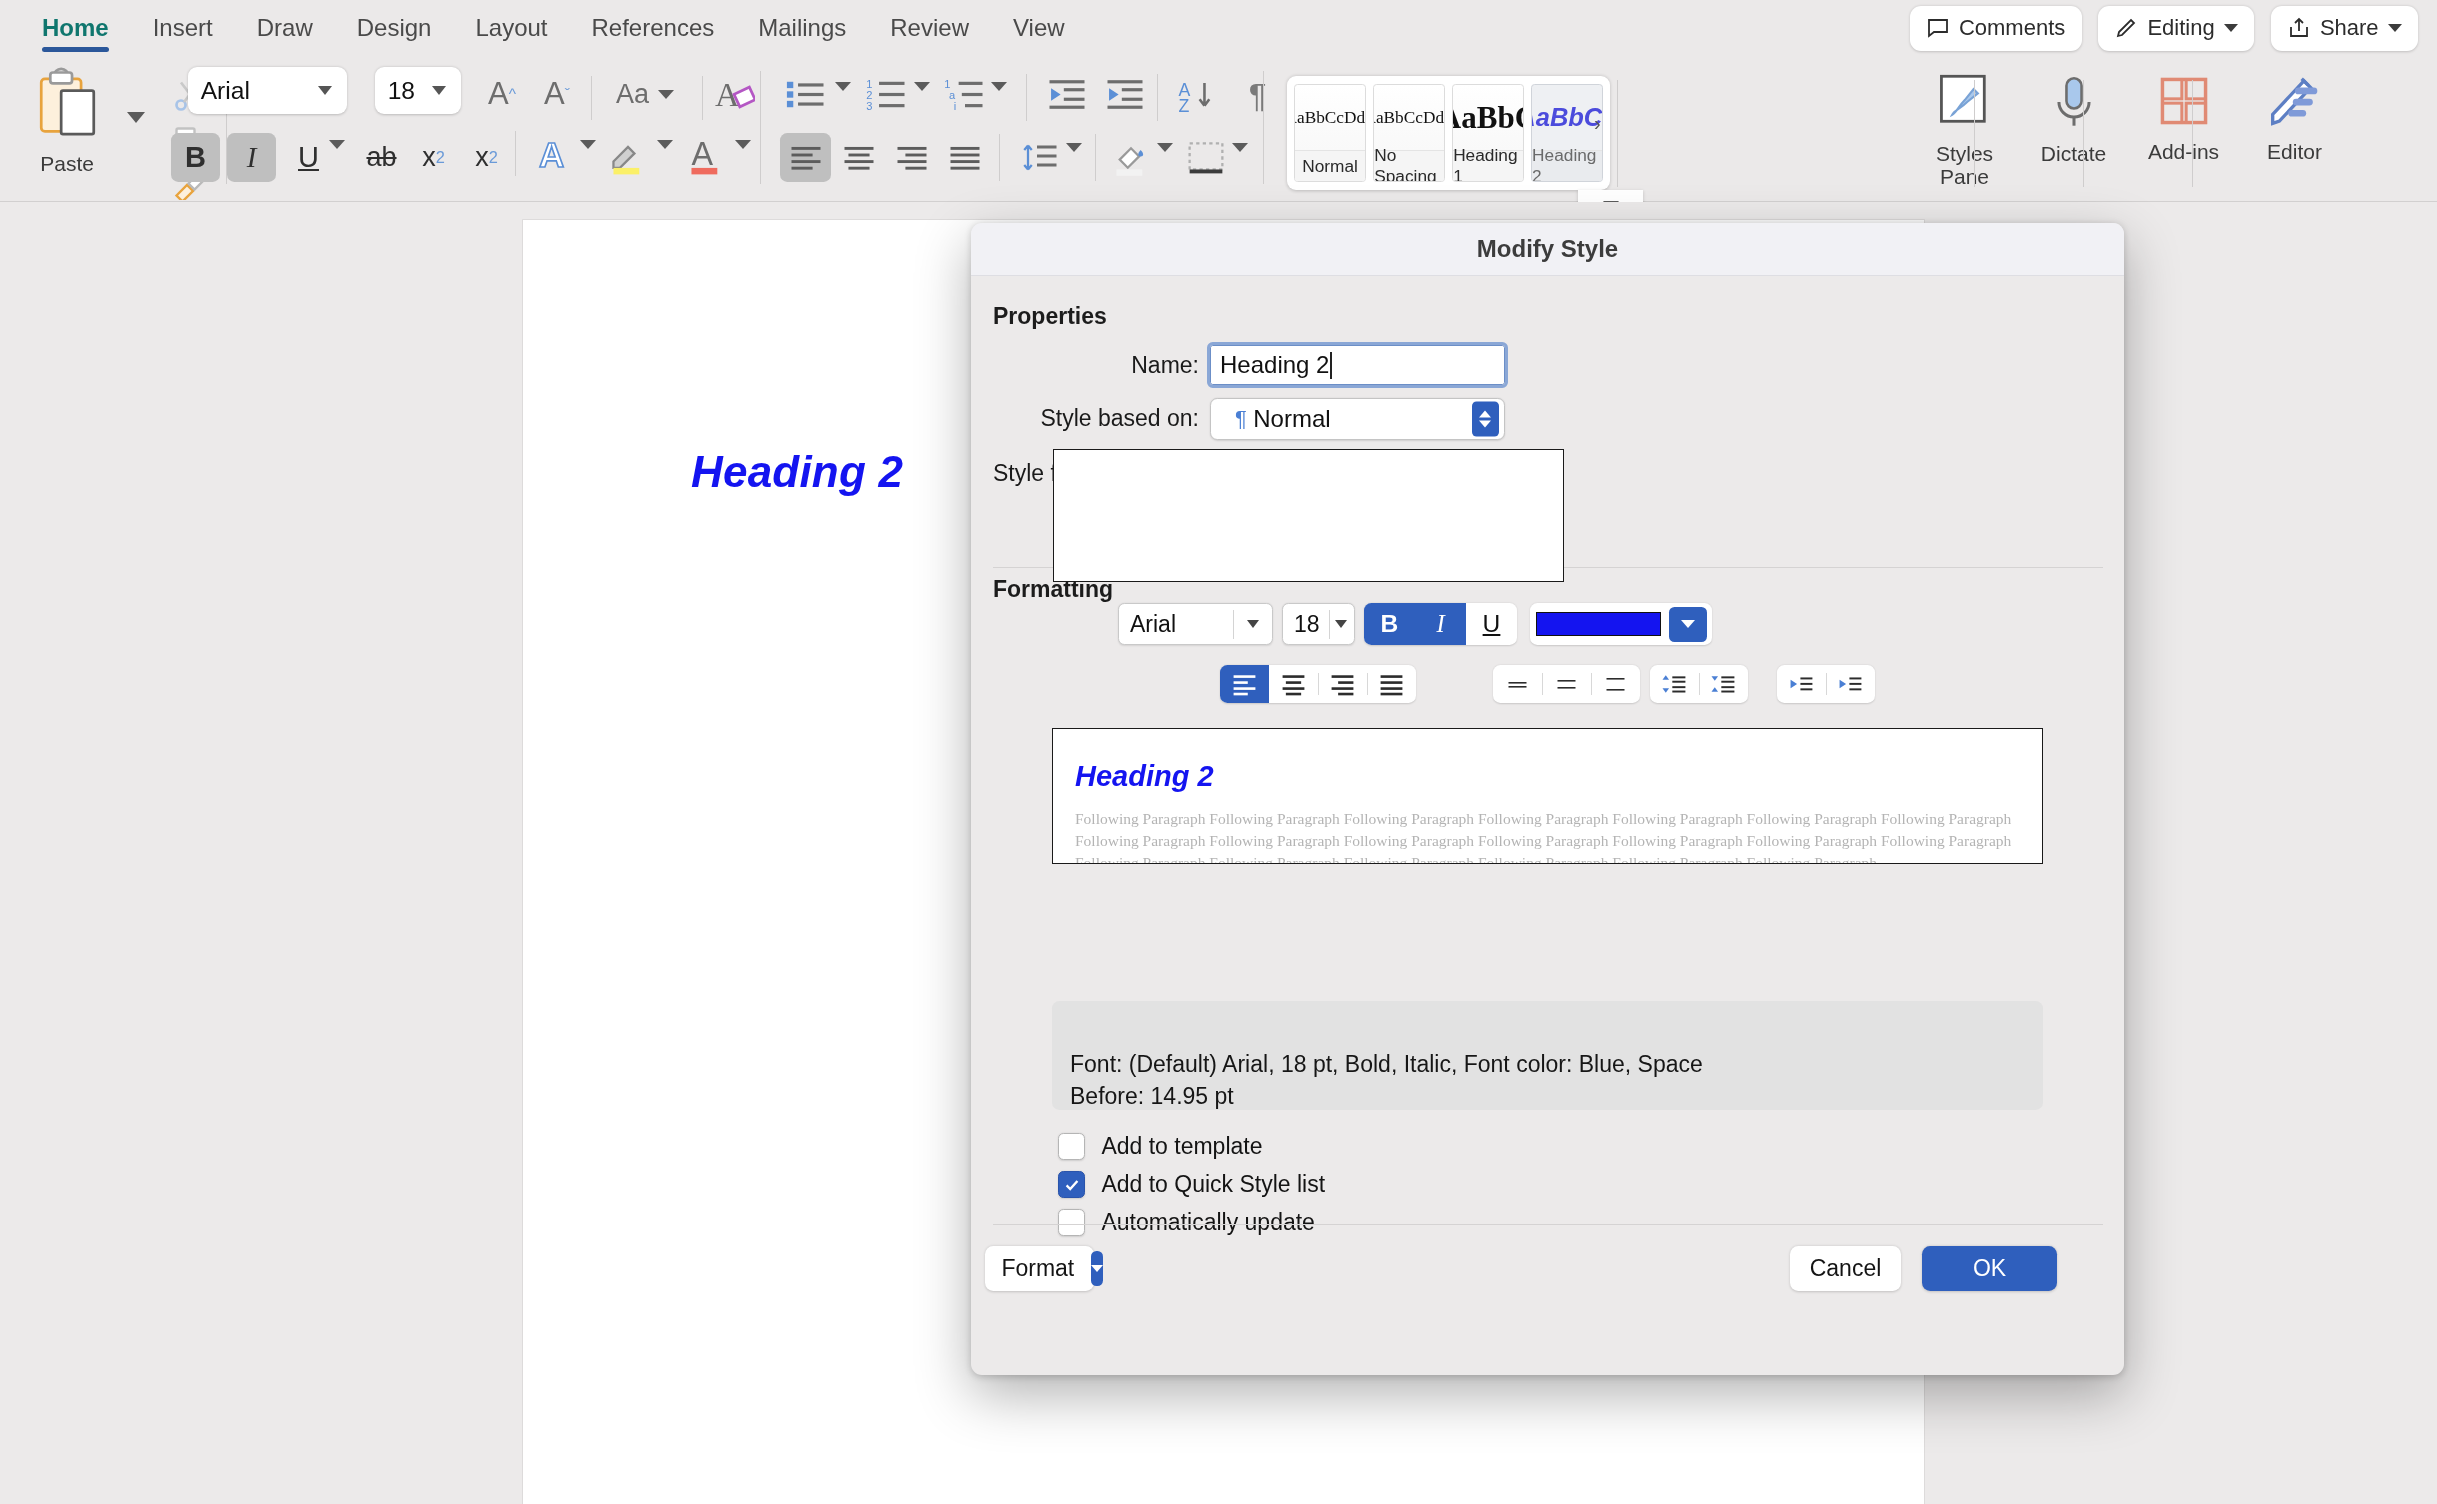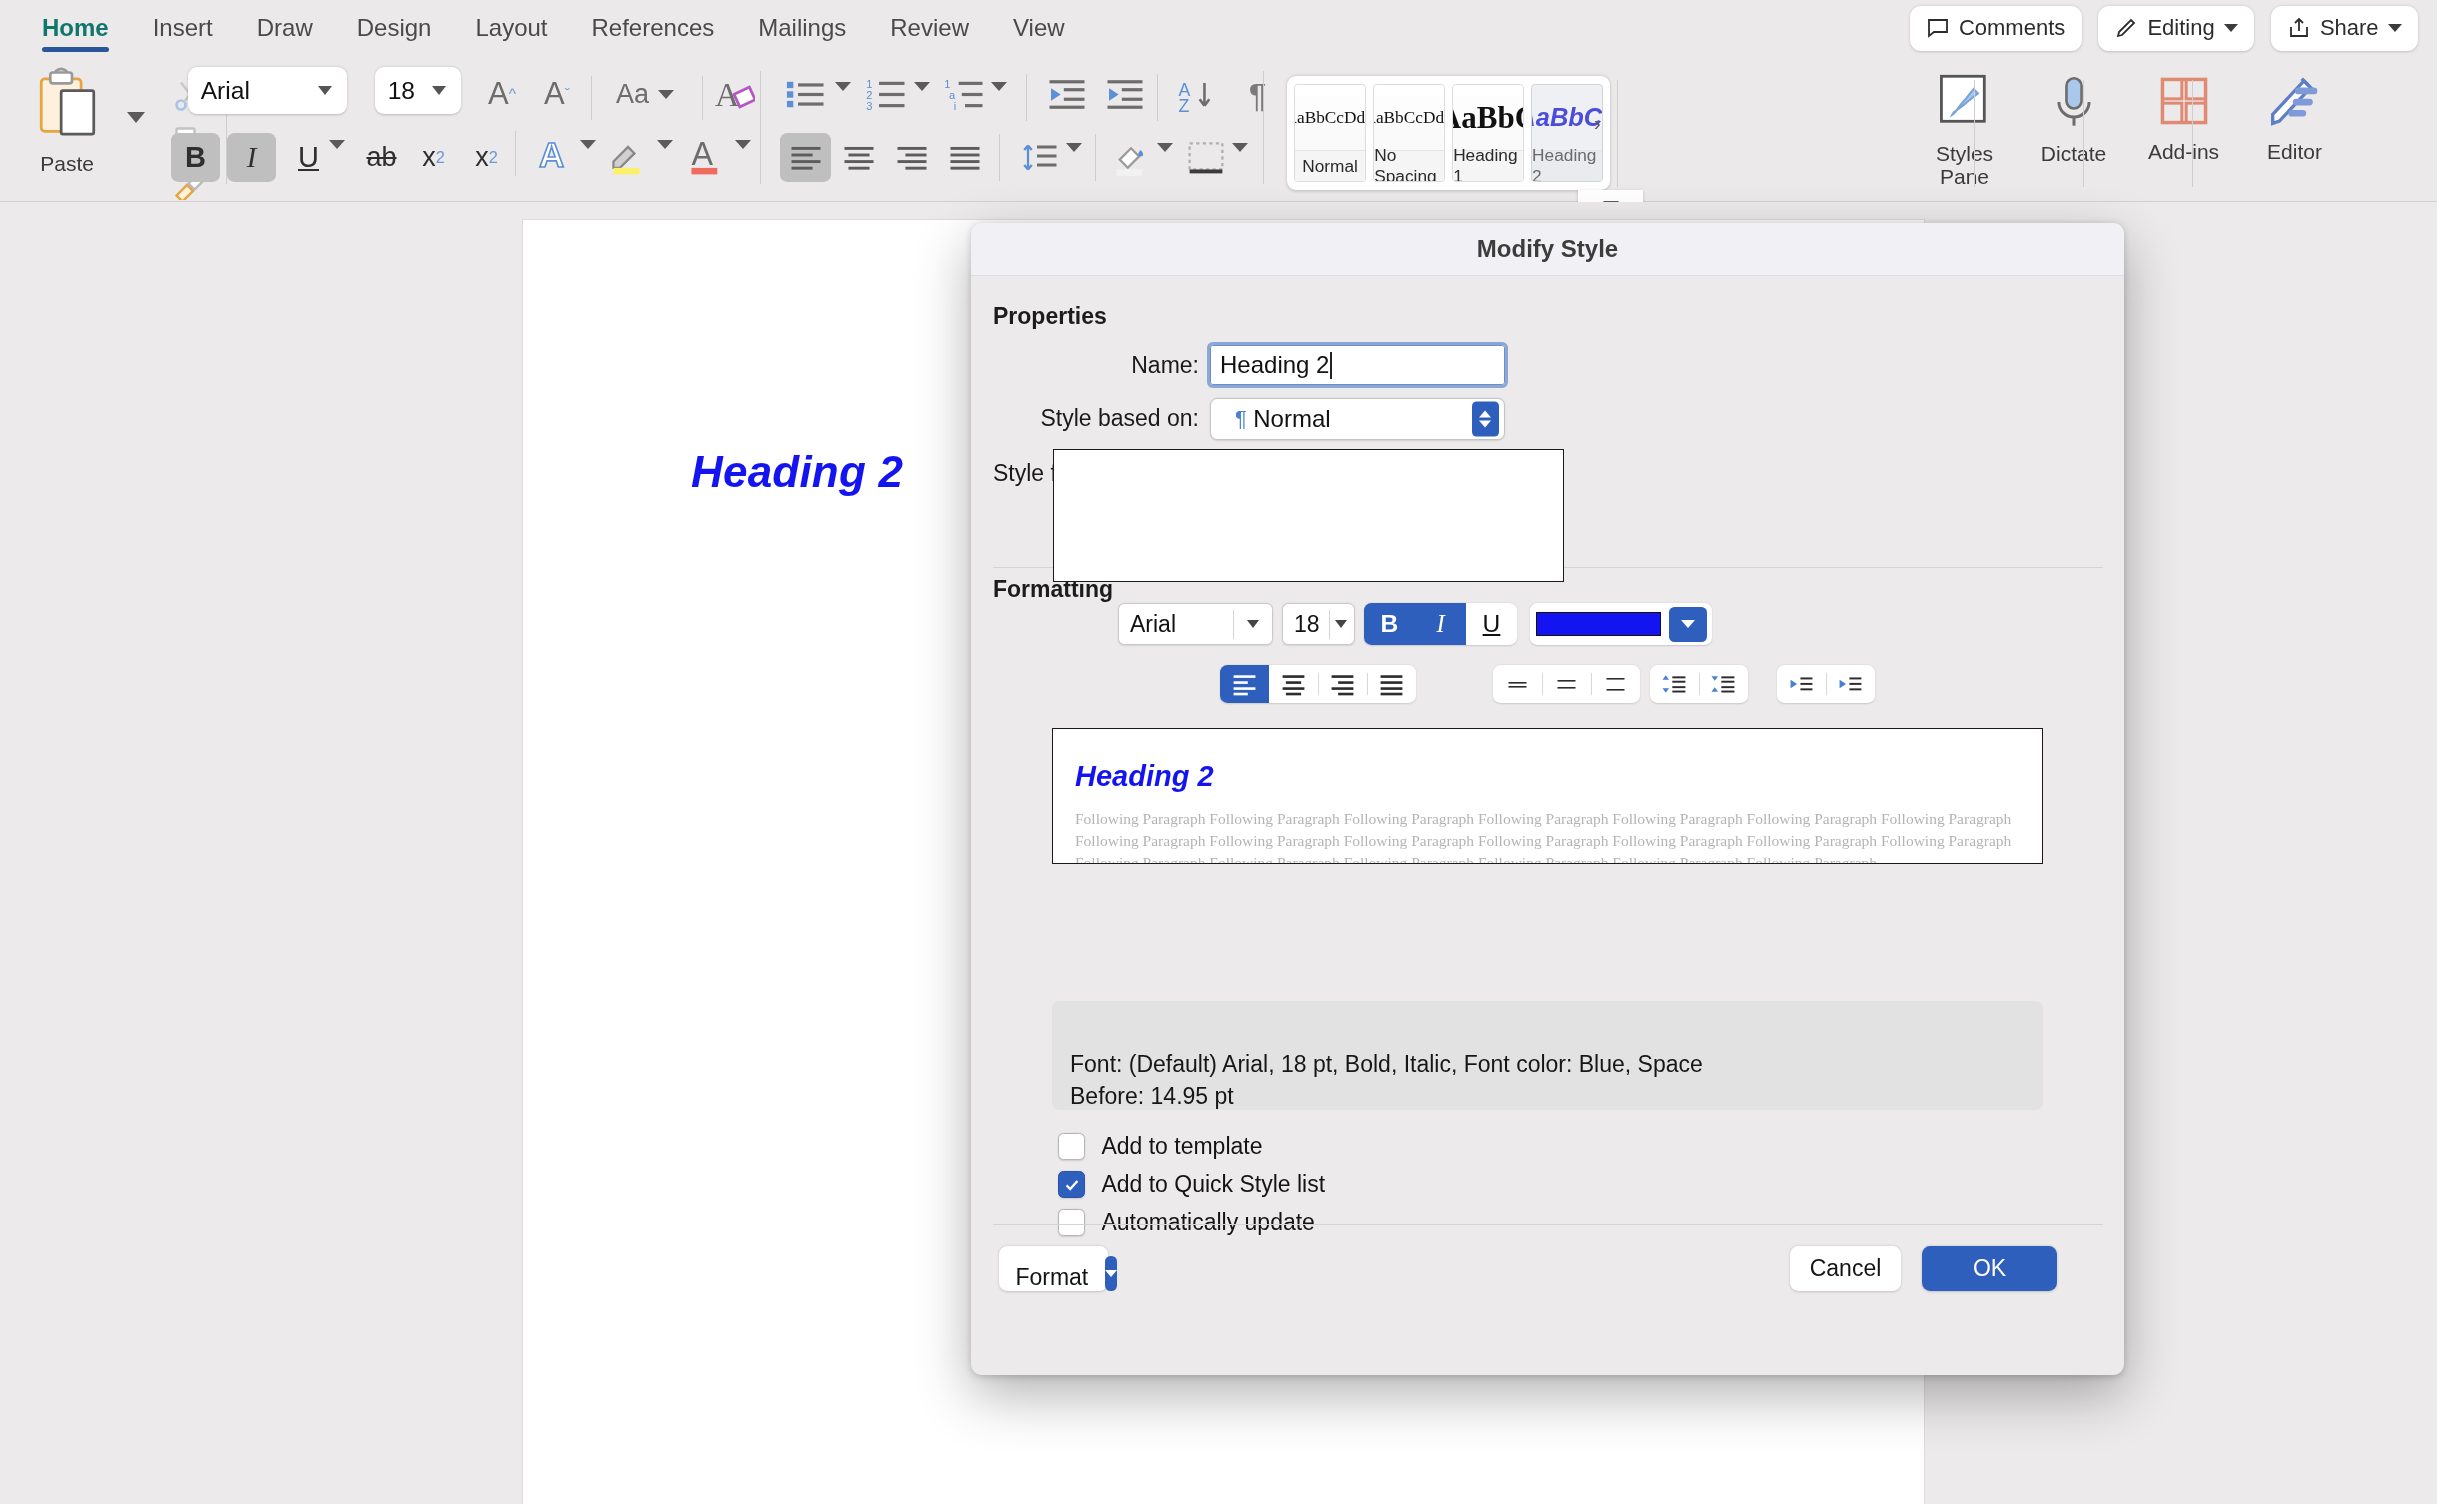--- a/index.html
+++ b/index.html
@@ -803,21 +803,21 @@
       <span class="cb-label">Add to Quick Style list</span>
     </div>
     <div class="cb-row">
       <span class="cbox"></span>
       <span class="cb-label">Automatically update</span>
     </div>
   </div>
 
   <div class="dlg-sep" style="left:22px; top:1001px; width:1110px;"></div>
 
-  <div class="fmt-btn" style="left:28px; top:1023px; width:109px;align-items:flex-end;">
+  <div class="fmt-btn" style="left:14px; top:1023px; width:109px;">
     <span>Format</span>
     <span class="sq">
       <span style="width:0;height:0;border-left:6.4px solid transparent;border-right:6.4px solid transparent;border-top:7.3px solid #fff;"></span>
     </span>
   </div>
   <div class="btn secondary" style="left:819px; top:1023px; width:111px;">
     <span>Cancel</span>
   </div>
   <div class="btn primary" style="left:951px; top:1023px; width:135px;">
     <span>OK</span>

